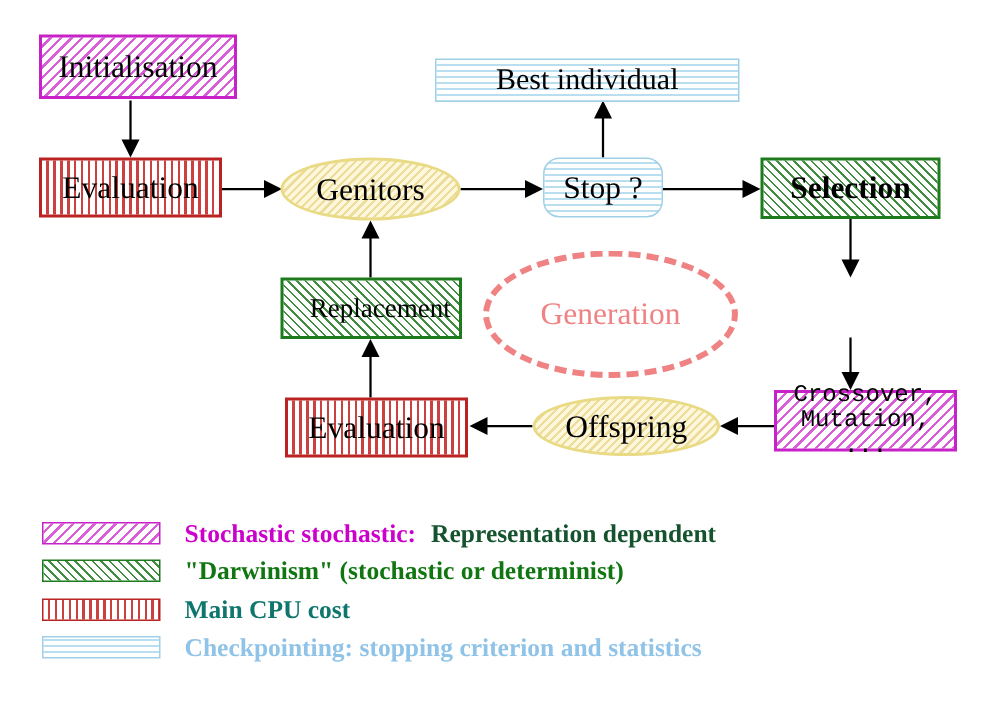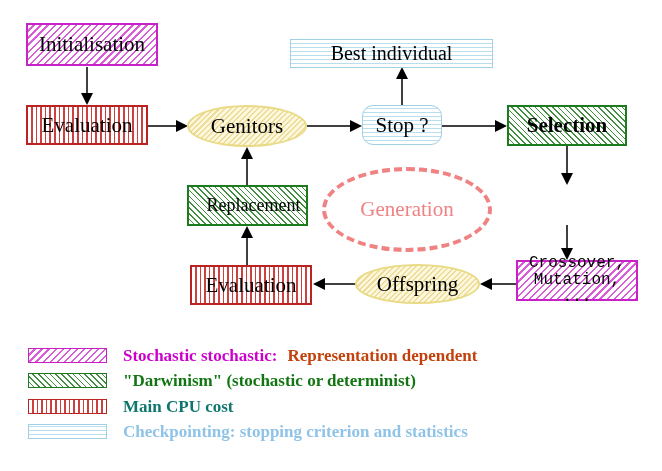--- a/index.html
+++ b/index.html
@@ -46,21 +46,21 @@
   .arrows{position:absolute;left:0;top:0;pointer-events:none;}
   .arrows line{stroke:#000;stroke-width:1.5;}
   .arrows polygon{fill:#000;}
   
   .legend-row{position:absolute;display:flex;align-items:center;}
   .swatch{position:absolute;left:28px;width:79px;height:15px;box-sizing:border-box;}
   .swatch.hatch-magenta,.swatch.stripes-red,.swatch.hatch-green{border-width:1.5px;}
   .swatch.stripes-blue{border-width:1px;}
   .legend-text{position:absolute;left:123px;font-weight:bold;font-size:17px;white-space:nowrap;}
   .c-magenta{color:#cc00cc;}
-  .c-gold{color:#c2410c;margin-left:10px;margin-top:16px;}
+  .c-gold{color:#14532d;margin-left:10px;margin-top:16px;}
   .c-green{color:#117611;}
   .c-red{color:#0f766e;}
   .c-blue{color:#8fc3e8;}
 </style>
 </head>
 <body>
 
 <div class="canvas">
 
   <svg class="arrows" width="662" height="471" aria-hidden="true">

